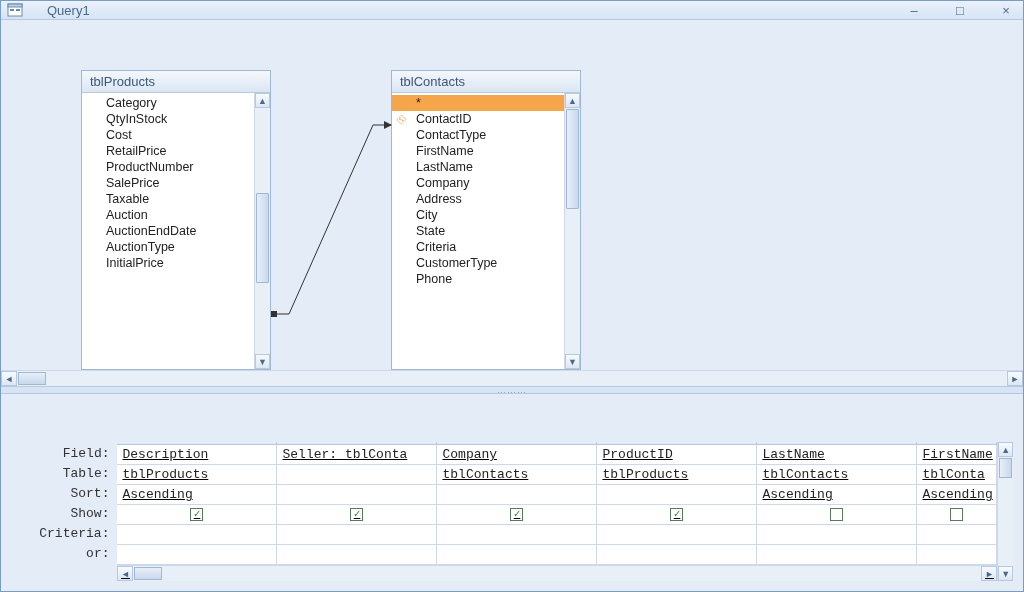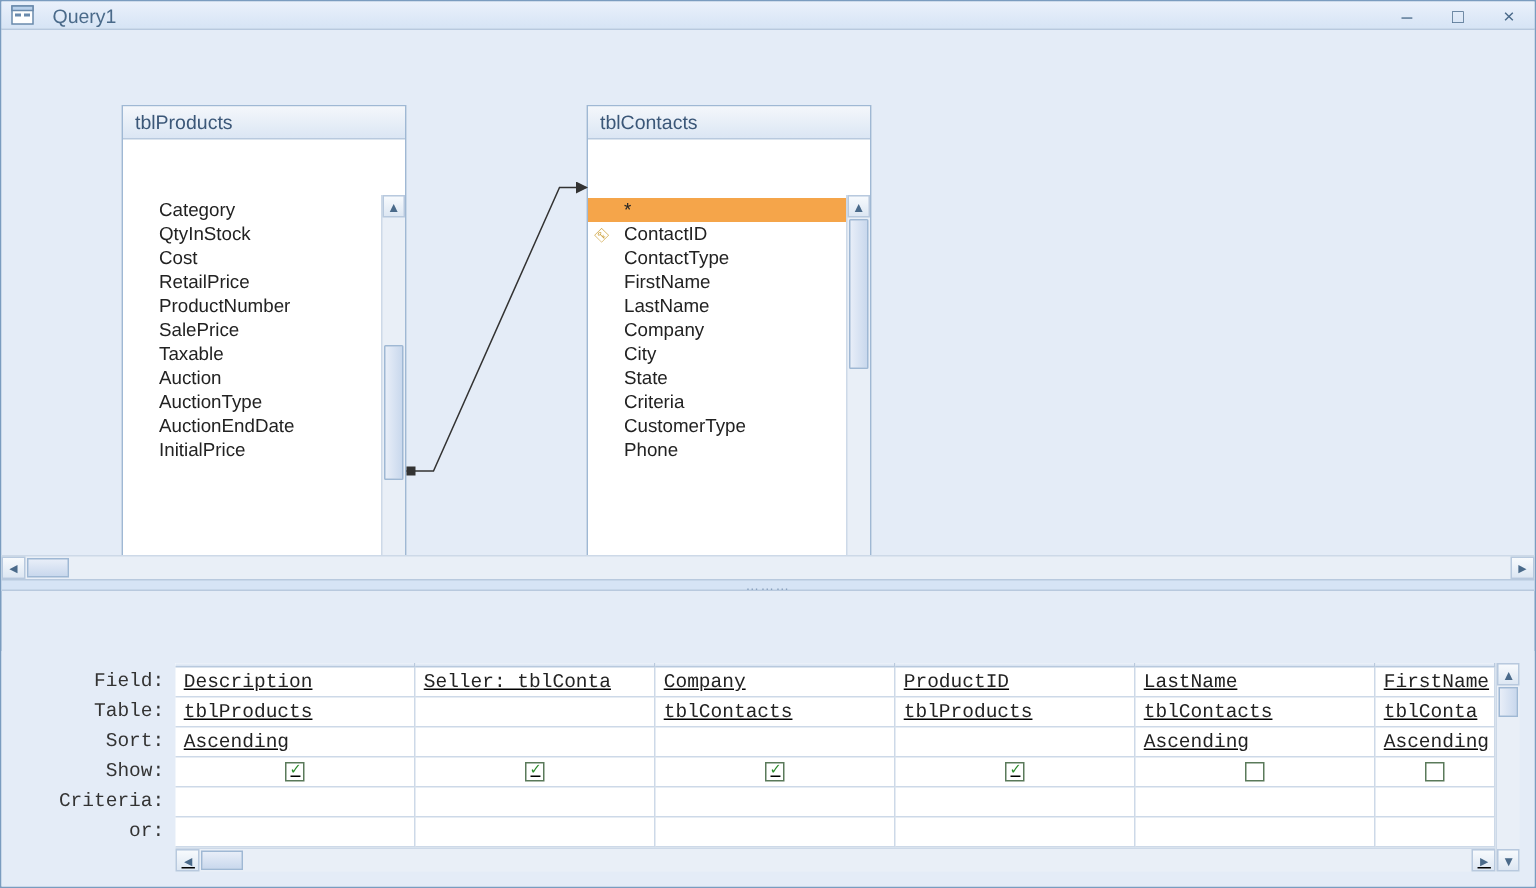--- a/index.html
+++ b/index.html
@@ -19,21 +19,21 @@
   display: flex;
   flex-direction: column;
 }
 .titlebar {
   height: 24px;
   background: linear-gradient(#eaf1fb, #d6e4f5);
   border-bottom: 1px solid #b8c9de;
   display: flex;
   align-items: center;
   padding: 0 6px;
-  gap: 12px;
+  gap: 24px;
   color: #4a6a8a;
   justify-content: flex-end;
 }
 .titlebar .icon-box {
   width: 16px; height: 16px;
   display:flex;align-items:center;justify-content:center;
 }
 .titlebar .title { flex: 1; font-size: 13px; }
 .titlebar .ctl {
   width: 22px; height: 16px;
@@ -66,21 +66,20 @@
 .tablebox .thead {
   background: linear-gradient(#f4f7fb,#dbe6f4);
   border-bottom: 1px solid #b8c9de;
   padding: 3px 8px;
   color:#3b5778;
   font-size: 13px;
 }
 .tablebox .listwrap {
   position: relative;
   display:flex;
-  margin-top:37px;
 }
 .tablebox ul {
   list-style: none;
   padding: 2px 0;
   flex:1;
 }
 .tablebox li {
   padding: 1px 4px 1px 24px;
   font-size: 12.5px;
   color:#222;
@@ -281,41 +280,42 @@
             <div class="listwrap" style="height: 276px;">
               <ul>
                 <li><span>Category</span></li>
                 <li><span>QtyInStock</span></li>
                 <li><span>Cost</span></li>
                 <li><span>RetailPrice</span></li>
                 <li><span>ProductNumber</span></li>
                 <li><span>SalePrice</span></li>
                 <li><span>Taxable</span></li>
                 <li><span>Auction</span></li>
+                <li><span>AuctionEndDate</span></li>
                 <li><span>AuctionType</span></li>
-                <li><span>AuctionEndDate</span></li>
                 <li><span>InitialPrice</span></li>
               </ul>
               <div class="vscroll">
                 <div class="up">▲</div>
                 <div class="thumb" style="top:100px;height:90px"></div>
                 <div class="down">▼</div>
               </div>
             </div>
           </div>
           <div class="tablebox" style="left: 380px; top: 40px; width: 190px;">
             <div class="thead">tblContacts</div>
             <div class="listwrap" style="height: 276px;">
               <ul>
                 <li class="sel"><span>*</span></li>
                 <li><span class="pk"><span class="key-icon">⚿</span></span><span>ContactID</span></li>
                 <li><span>ContactType</span></li>
                 <li><span>FirstName</span></li>
                 <li><span>LastName</span></li>
                 <li><span>Company</span></li>
+                <li><span>Address</span></li>
                 <li><span>City</span></li>
                 <li><span>State</span></li>
                 <li><span>Criteria</span></li>
                 <li><span>CustomerType</span></li>
                 <li><span>Phone</span></li>
               </ul>
               <div class="vscroll">
                 <div class="up">▲</div>
                 <div class="thumb" style="top:16px;height:100px"></div>
                 <div class="down">▼</div>

